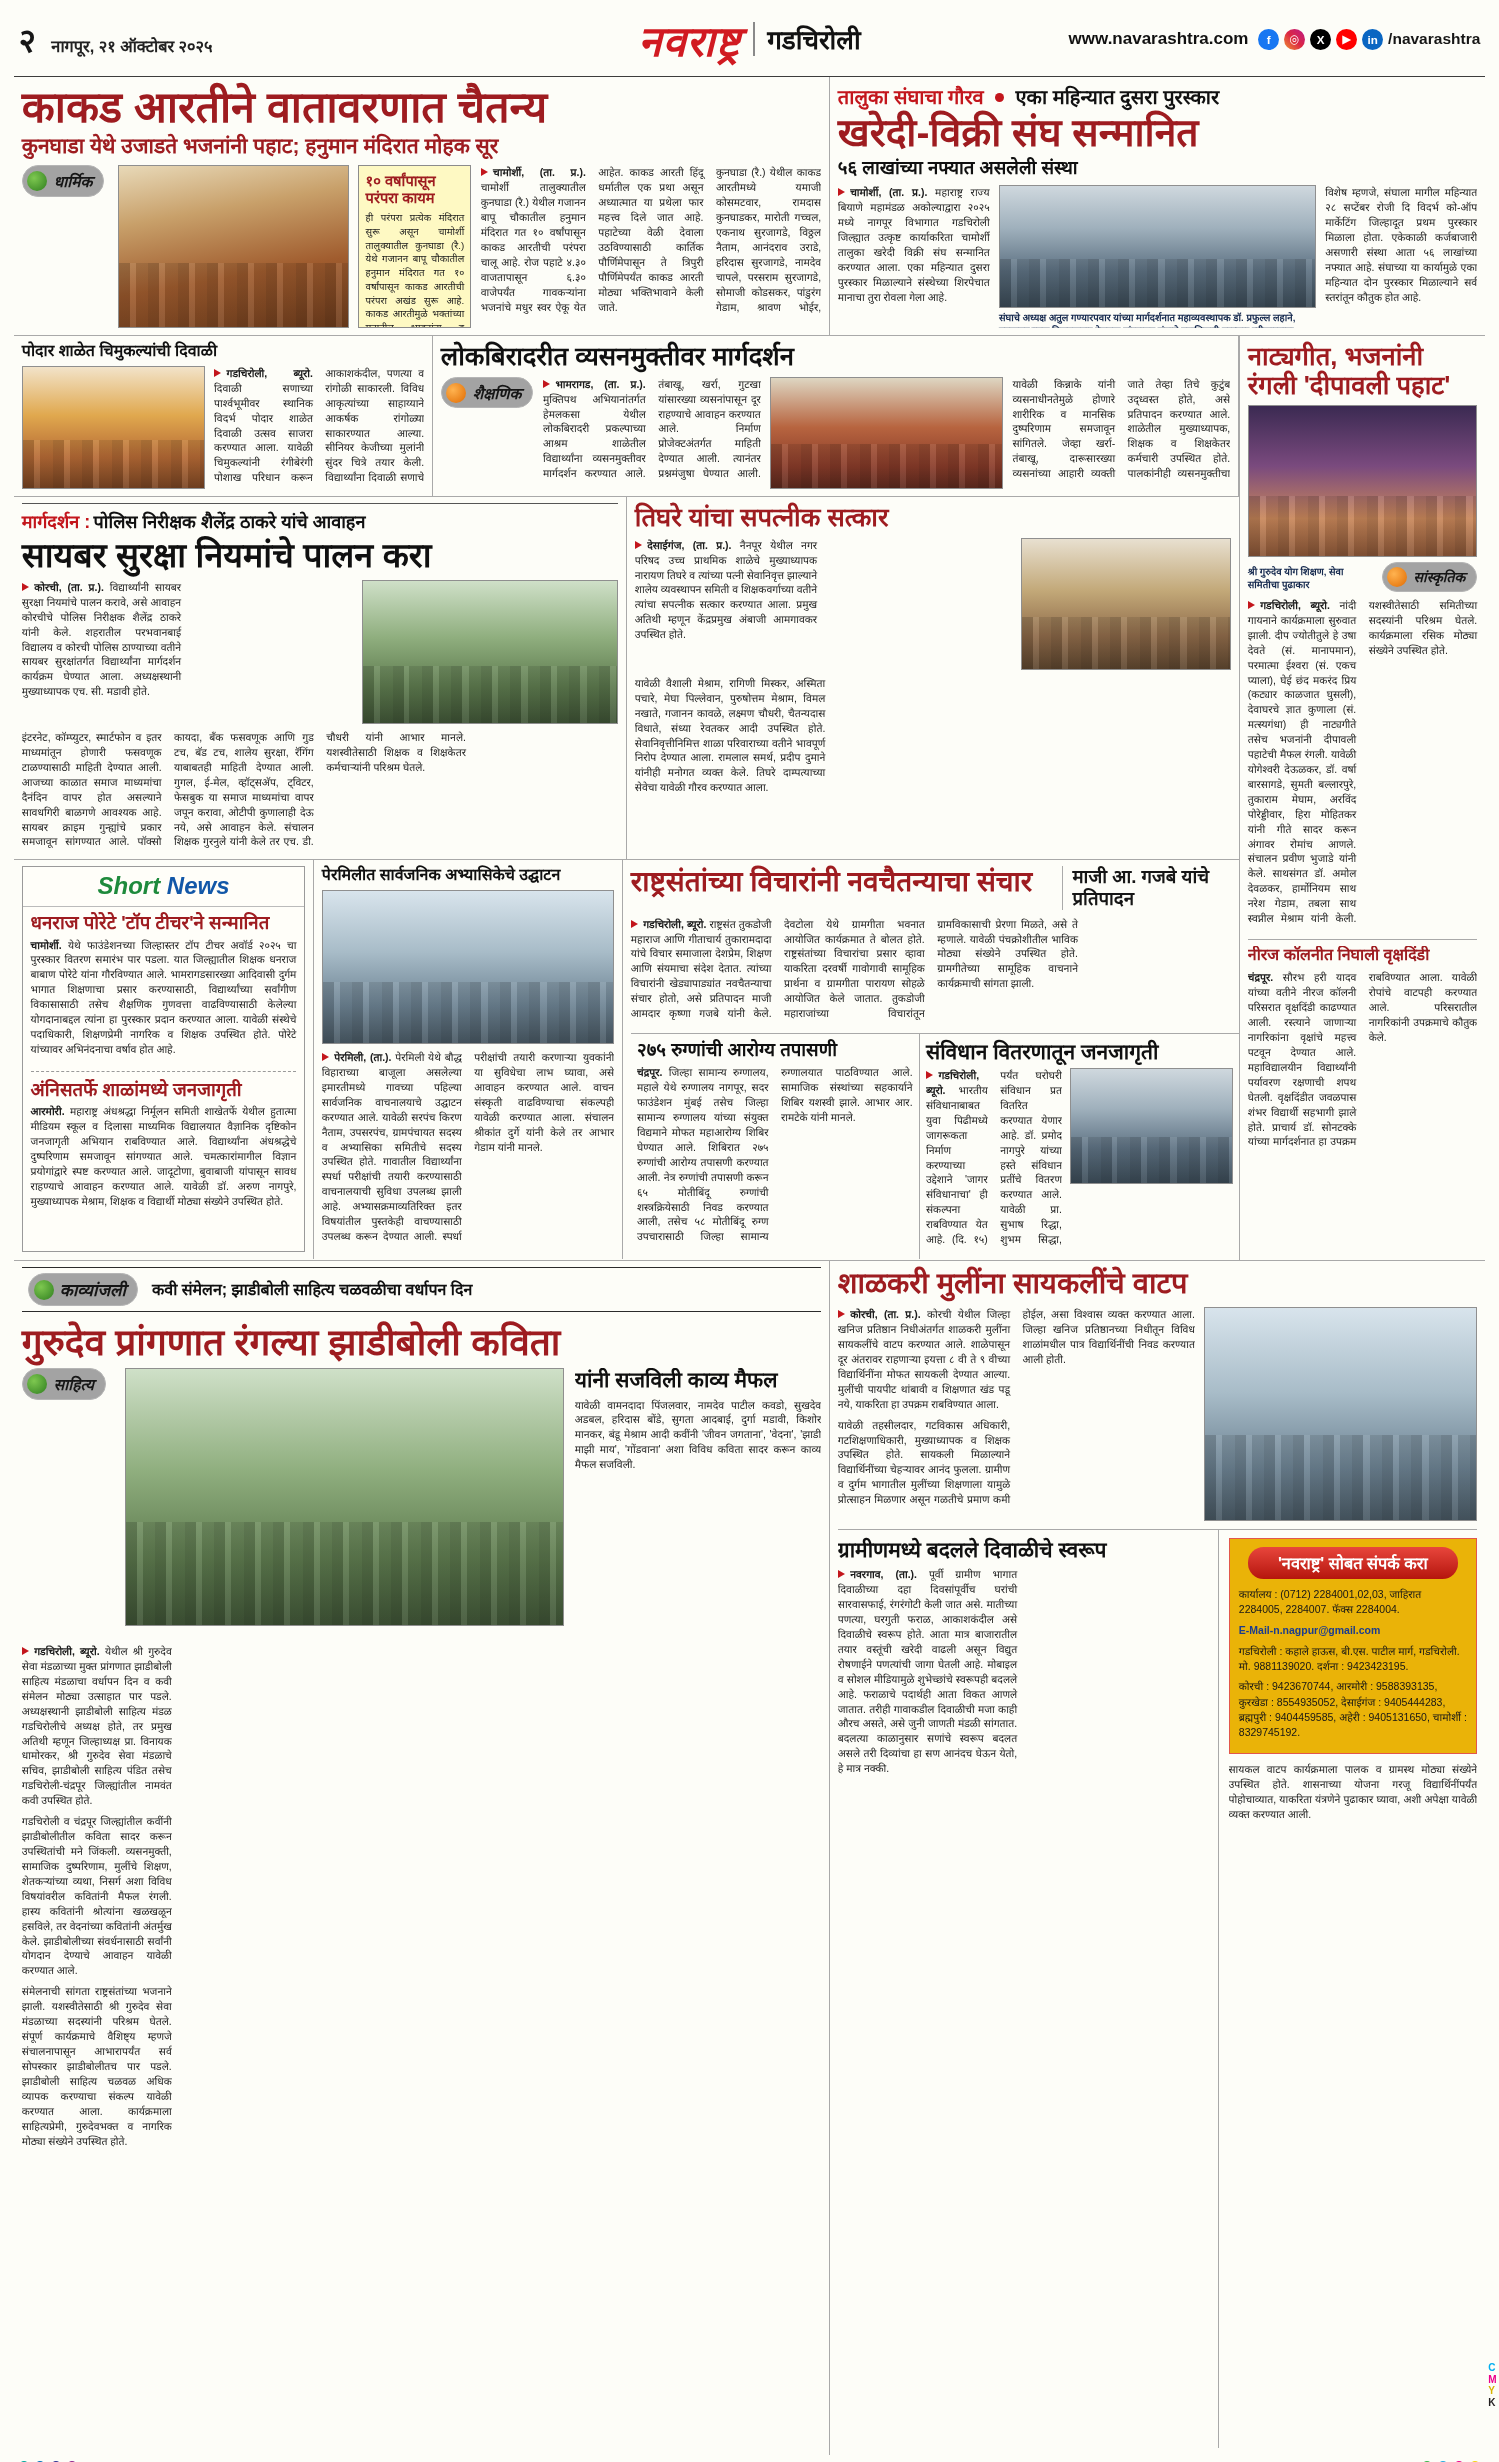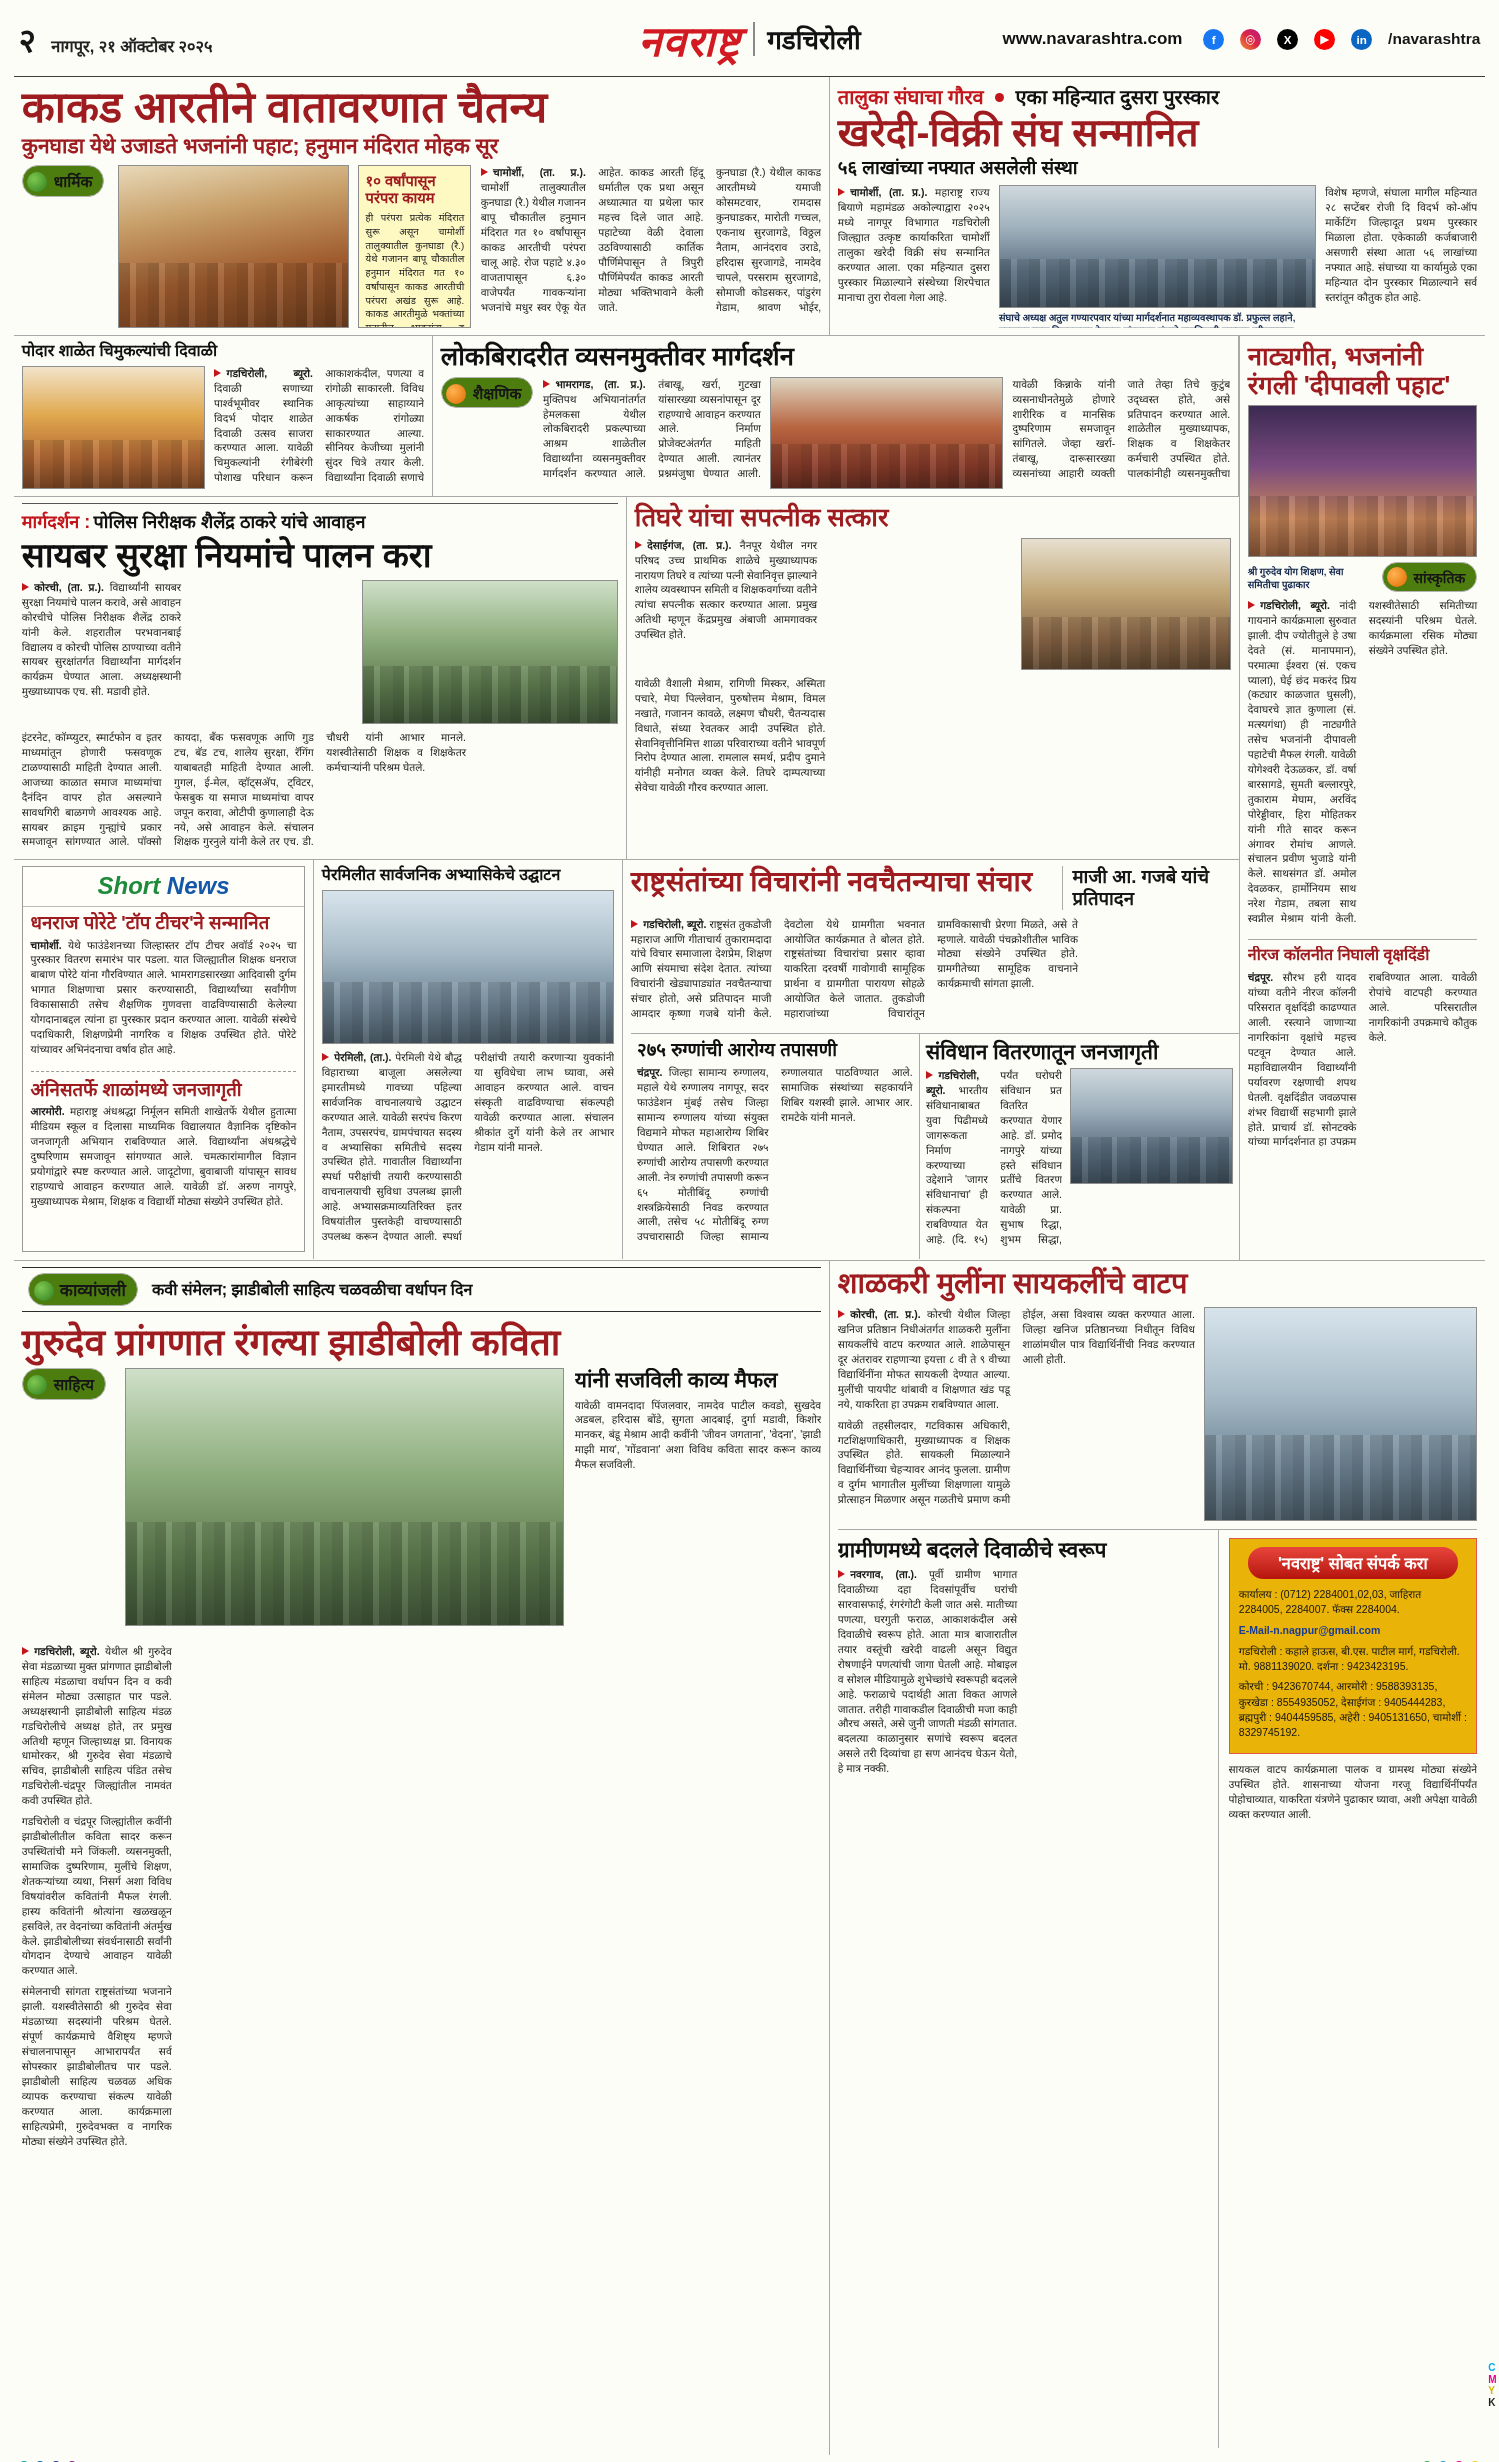--- a/index.html
+++ b/index.html
@@ -10,21 +10,21 @@
 
   
   .topbar { display:flex; align-items:center; border-bottom:1.6px solid #3d3d3d; padding:6.2px 4.7px 7.8px; }
   .topbar-left { display:flex; align-items:baseline; gap:15.5px; width:435px; }
   .pageno { font-size:33px; font-weight:bold; }
   .dateline { font-size:16.3px; font-weight:bold; color:#222; }
   .mast { flex:1; display:flex; justify-content:center; align-items:center; gap:12.4px; }
   .mast-name { font-size:42px; font-weight:bold; color:#d11a21; font-style:italic; letter-spacing:0.8px; }
   .mast-sep { width:1.6px; height:34px; background:#8a8a8a; }
   .mast-ed { font-size:26px; font-weight:bold; color:#121212; }
-  .topbar-right { width:435px; display:flex; justify-content:flex-end; align-items:center; gap:16px; }
+  .topbar-right { width:435px; display:flex; justify-content:flex-end; align-items:center; gap:5px; }
   .site { font-size:17px; font-weight:bold; color:#111; margin-right:4.7px; }
   .soc { width:21px; height:21px; border-radius:50%; color:#fff; font-size:11.6px; font-weight:bold;
          display:flex; align-items:center; justify-content:center; flex:none; }
   .soc.fb{background:#1877f2}.soc.ig{background:linear-gradient(45deg,#f09433,#dc2743,#bc1888)}
   .soc.x{background:#000}.soc.yt{background:#f00}.soc.in{background:#0a66c2}
   .handle { font-size:15.5px; font-weight:bold; }
 
   
   .row { display:flex; min-width:0; }
   .art { padding:6.2px 7.8px; position:relative; overflow:hidden; min-width:0; }
@@ -49,22 +49,22 @@
     background:repeating-linear-gradient(90deg, rgba(0,0,0,.30) 0 11px, rgba(255,255,255,.14) 11px 17px, rgba(0,0,0,.18) 17px 29.5px); }
   .ph-a{background:linear-gradient(170deg,#e8d9b8,#c8a06a 30%,#a05c2e 65%,#6e3c1c)}
   .ph-b{background:linear-gradient(180deg,#cfd8de,#9fb0bc 35%,#5e7283 70%,#3c4c58)}
   .ph-c{background:linear-gradient(180deg,#f2e3c9,#e0a84e 40%,#b66a35 75%,#7a4523)}
   .ph-d{background:linear-gradient(180deg,#ded6c2,#b7643f 45%,#8a3c2a 80%,#5f2a1e)}
   .ph-e{background:linear-gradient(180deg,#3b2a52,#7a4a7e 40%,#c9875a 75%,#8a5637)}
   .ph-f{background:linear-gradient(180deg,#cfe0c8,#8fae7e 40%,#5d7a4e 75%,#3f5436)}
   .ph-g{background:linear-gradient(180deg,#e8e0d0,#c2a878 40%,#8f6b4a 75%,#5e462f)}
   .ph-h{background:linear-gradient(180deg,#d8e4ec,#a8bcc8 40%,#6e8494 75%,#495964)}
   .caption { font-size:9.7px; font-weight:bold; color:#15294e; margin-top:3.9px; line-height:1.3; }
-  .chip { display:inline-flex; align-items:flex-end; gap:6.2px; border:1.2px solid #b5b5b5; border-radius:17px;
-          padding:3.9px 11px 3.9px 4.7px; font-weight:bold; font-size:15.5px; background:#4d7c0f; white-space:nowrap; }
+  .chip { display:inline-flex; align-items:center; gap:6.2px; border:1.2px solid #b5b5b5; border-radius:17px;
+          padding:3.9px 11px 3.9px 4.7px; font-weight:bold; font-size:15.5px; background:#a3a3a3; white-space:nowrap;font-style:italic; }
   .ic { width:20px; height:20px; border-radius:50%; flex:none; }
   .ic-green{background:radial-gradient(circle at 35% 35%,#7ec850,#2e7d1e)}
   .ic-orange{background:radial-gradient(circle at 35% 35%,#ffb350,#e06a00)}
   .infobox { border:0.8px solid #8c8c8c; padding:6.2px; overflow:hidden; background:#fef9c3; }
   .infobox h4 { margin:0 0 4.7px; font-size:14.7px; color:#9e1c20; line-height:1.15; }
   .kick-red { color:#c3161c; font-weight:bold; font-size:20px; }
   .kick-blk { color:#111; font-weight:bold; font-size:20px; }
   .k23 { font-size:18px; }
   .red-dot { width:9.3px; height:9.3px; border-radius:50%; background:#c3161c; display:inline-block; margin:0 7.8px 1.6px; }
   .kicker { border-top:1.2px solid #555; padding-top:4.7px; margin-bottom:3.1px; }

